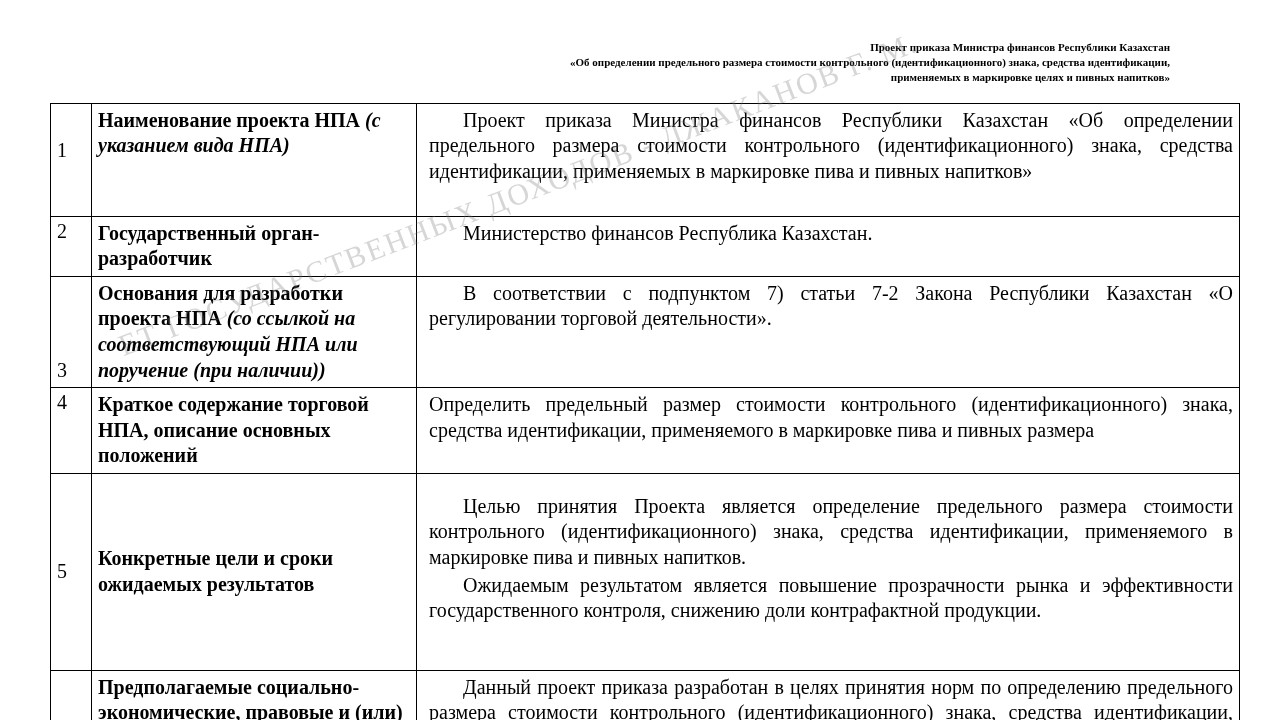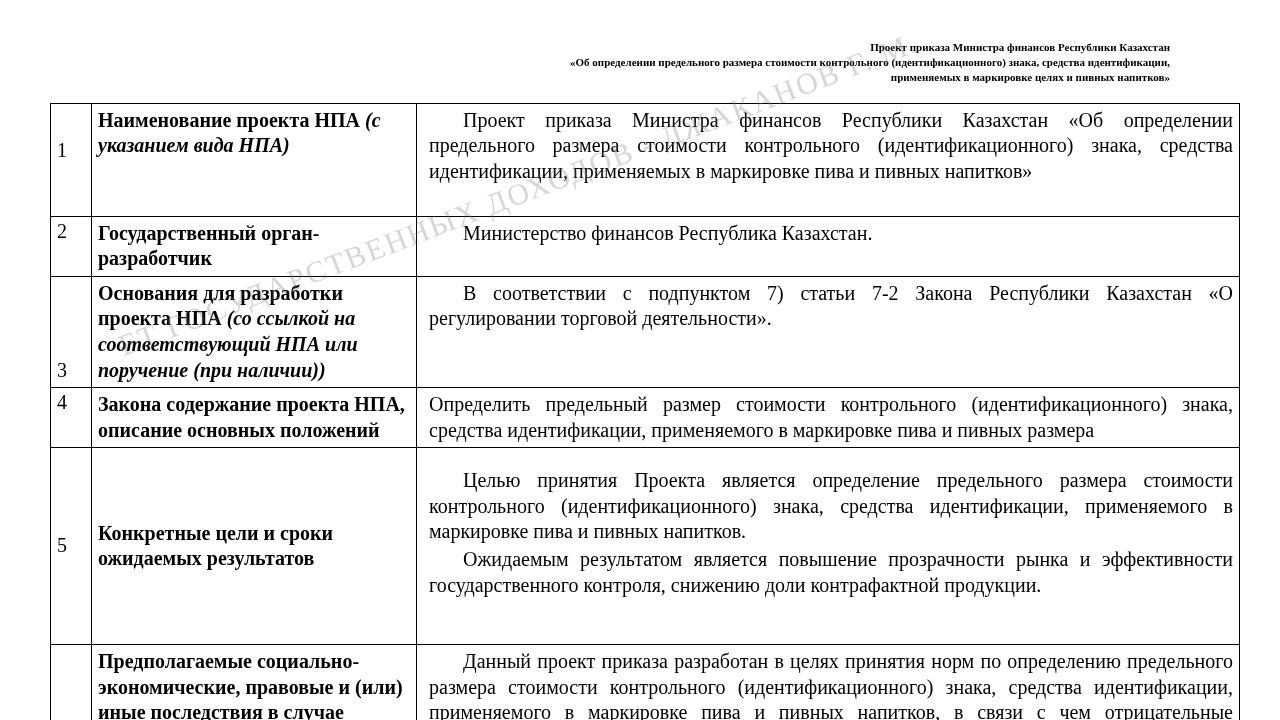--- a/index.html
+++ b/index.html
@@ -156,21 +156,21 @@
       <tr class="r3">
         <td class="col-num">3</td>
         <td class="col-label"><span>Основания для разработки проекта НПА </span><span class="ital">(со ссылкой на соответствующий НПА или поручение (при наличии))</span></td>
         <td class="col-value">
           <p class="indent">В соответствии с подпунктом 7) статьи 7-2 Закона Республики Казахстан «О регулировании торговой деятельности».</p>
         </td>
       </tr>
 
       <tr class="r4">
         <td class="col-num">4</td>
-        <td class="col-label"><span>Закона содержание проекта НПА, описание основных положений</span><span class="ital"></span></td>
+        <td class="col-label"><span>Краткое содержание торговой НПА, описание основных положений</span><span class="ital"></span></td>
         <td class="col-value">
           <p>Определить предельный размер стоимости контрольного (идентификационного) знака, средства идентификации, применяемого в маркировке пива и пивных размера</p>
         </td>
       </tr>
 
       <tr class="r5">
         <td class="col-num">5</td>
         <td class="col-label"><span>Конкретные цели и сроки ожидаемых результатов</span><span class="ital"></span></td>
         <td class="col-value">
           <p class="indent">Целью принятия Проекта является определение предельного размера стоимости контрольного (идентификационного) знака, средства идентификации, применяемого в маркировке пива и пивных напитков.</p>

